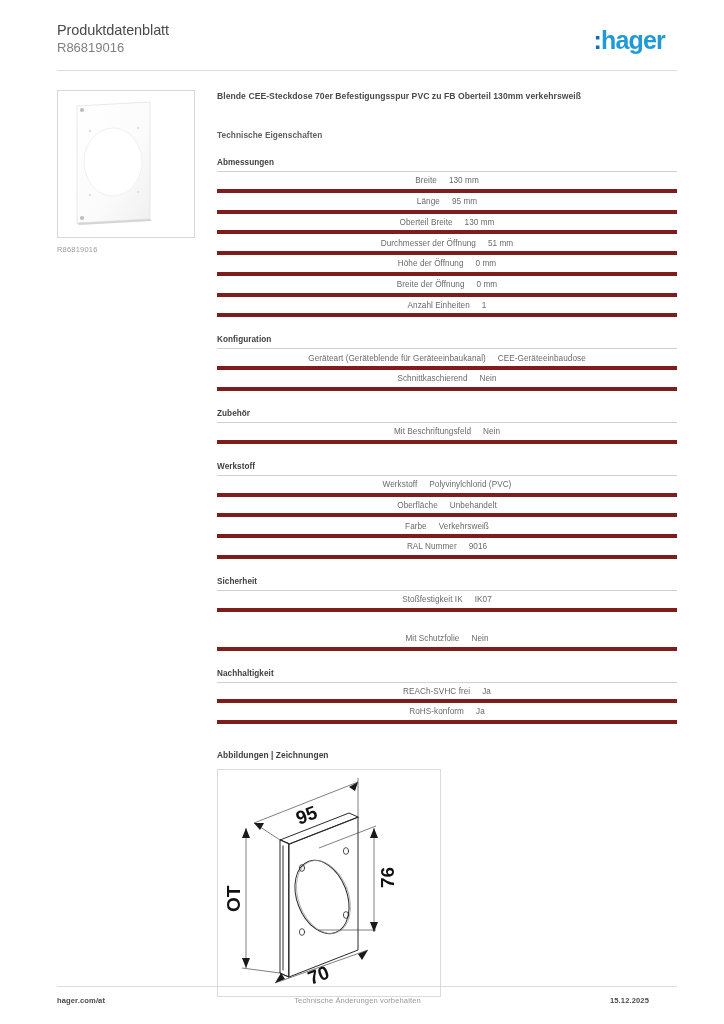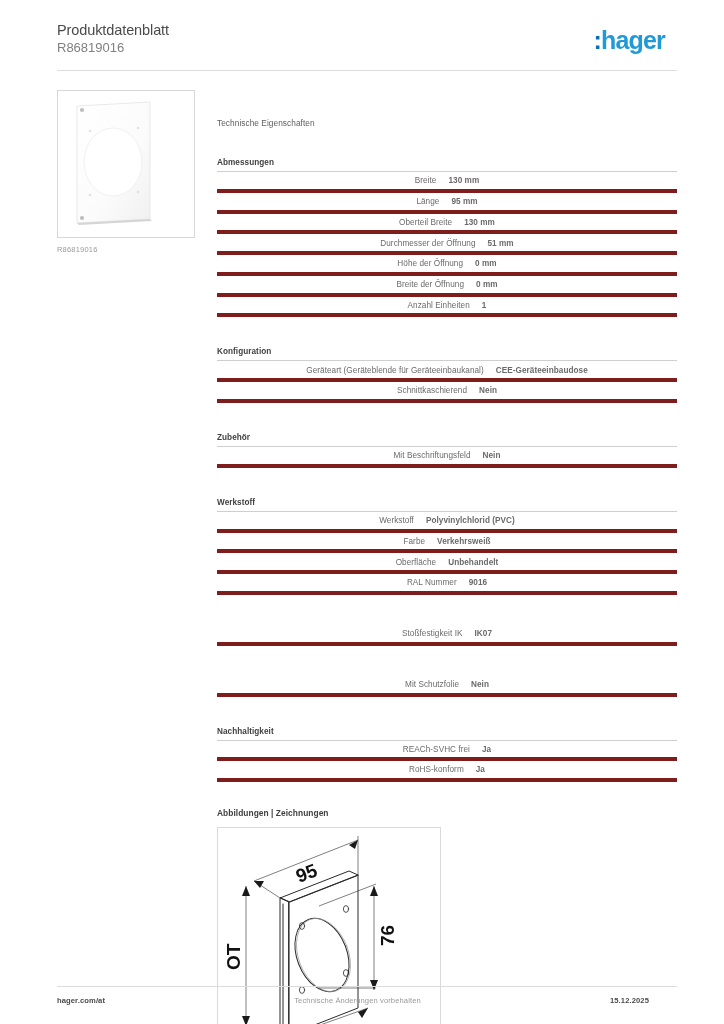--- a/index.html
+++ b/index.html
@@ -97,27 +97,27 @@
   .product-title {
     font-size: 8.6px;
     font-weight: bold;
     color: #4a4a4a;
     line-height: 12px;
     letter-spacing: 0.05px;
   }
   .tech-heading {
     margin-top: 28px;
     font-size: 8.3px;
-    font-weight: normal;
+    font-weight: bold;
     color: #5f5f5f;
     letter-spacing: 0.05px;
   }
 
   .section {
-    margin-top: 30px;
+    margin-top: 18px;
   }
   .section-title {
     font-size: 8.2px;
     font-weight: bold;
     color: #3f3f3f;
     padding-bottom: 4px;
     border-bottom: 1px solid #cfcfcf;
     letter-spacing: 0.05px;
   }
   .spec-row {
@@ -130,21 +130,20 @@
     border-bottom: 4px solid #7f1d1d;
     letter-spacing: 0.05px;
   }
   .spec-label {
     white-space: nowrap;
   }
   .spec-value {
     text-align: right;
     white-space: nowrap;
     padding-left: 12px;
-    font-weight: bold;
   }
 
   
   .draw-heading {
     margin-top: 26px;
     font-size: 8.4px;
     font-weight: bold;
     color: #3f3f3f;
     letter-spacing: 0.05px;
   }
@@ -223,20 +222,21 @@
         <circle cx="32" cy="40" r="1.3" fill="#e2e2e2"></circle>
         <circle cx="80" cy="37" r="1.3" fill="#e2e2e2"></circle>
         <circle cx="32" cy="104" r="1.3" fill="#e2e2e2"></circle>
         <circle cx="80" cy="101" r="1.3" fill="#e2e2e2"></circle>
       </svg>
     </div>
     <div class="thumb-caption">R86819016</div>
   </div>
 
   <div class="main">
+    <div class="product-title">Blende CEE-Steckdose 70er Befestigungsspur PVC zu FB Oberteil 130mm verkehrsweiß</div>
     <div class="tech-heading">Technische Eigenschaften</div>
 
     <div id="sections-host">
         <div class="section">
           <div class="section-title">Abmessungen</div>
           <div class="spec-row">
             <div class="spec-label">Breite</div>
             <div class="spec-value">130 mm</div>
           </div>
           <div class="spec-row">
@@ -282,33 +282,34 @@
             <div class="spec-value">Nein</div>
           </div>
         </div>
         <div class="section">
           <div class="section-title">Werkstoff</div>
           <div class="spec-row">
             <div class="spec-label">Werkstoff</div>
             <div class="spec-value">Polyvinylchlorid (PVC)</div>
           </div>
           <div class="spec-row">
+            <div class="spec-label">Oberfläche</div>
+            <div class="spec-value">Unbehandelt</div>
+          </div>
+          <div class="spec-row">
             <div class="spec-label">Farbe</div>
             <div class="spec-value">Verkehrsweiß</div>
           </div>
           <div class="spec-row">
-            <div class="spec-label">Oberfläche</div>
-            <div class="spec-value">Unbehandelt</div>
-          </div>
-          <div class="spec-row">
             <div class="spec-label">RAL Nummer</div>
             <div class="spec-value">9016</div>
           </div>
         </div>
         <div class="section">
+          <div class="section-title">Sicherheit</div>
           <div class="spec-row">
             <div class="spec-label">Stoßfestigkeit IK</div>
             <div class="spec-value">IK07</div>
           </div>
         </div>
         <div class="section">
           <div class="spec-row">
             <div class="spec-label">Mit Schutzfolie</div>
             <div class="spec-value">Nein</div>
           </div>

